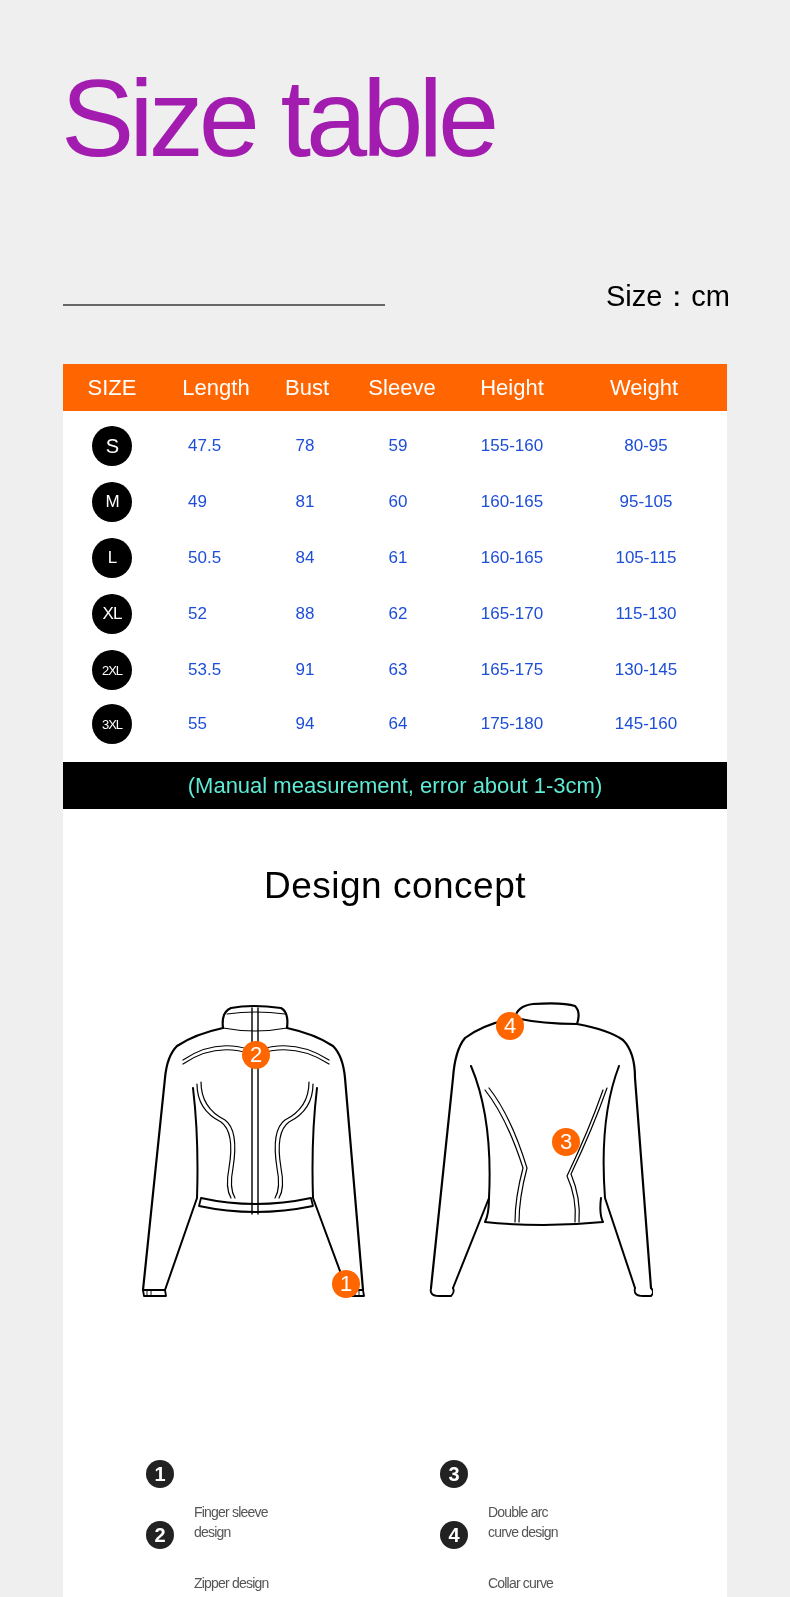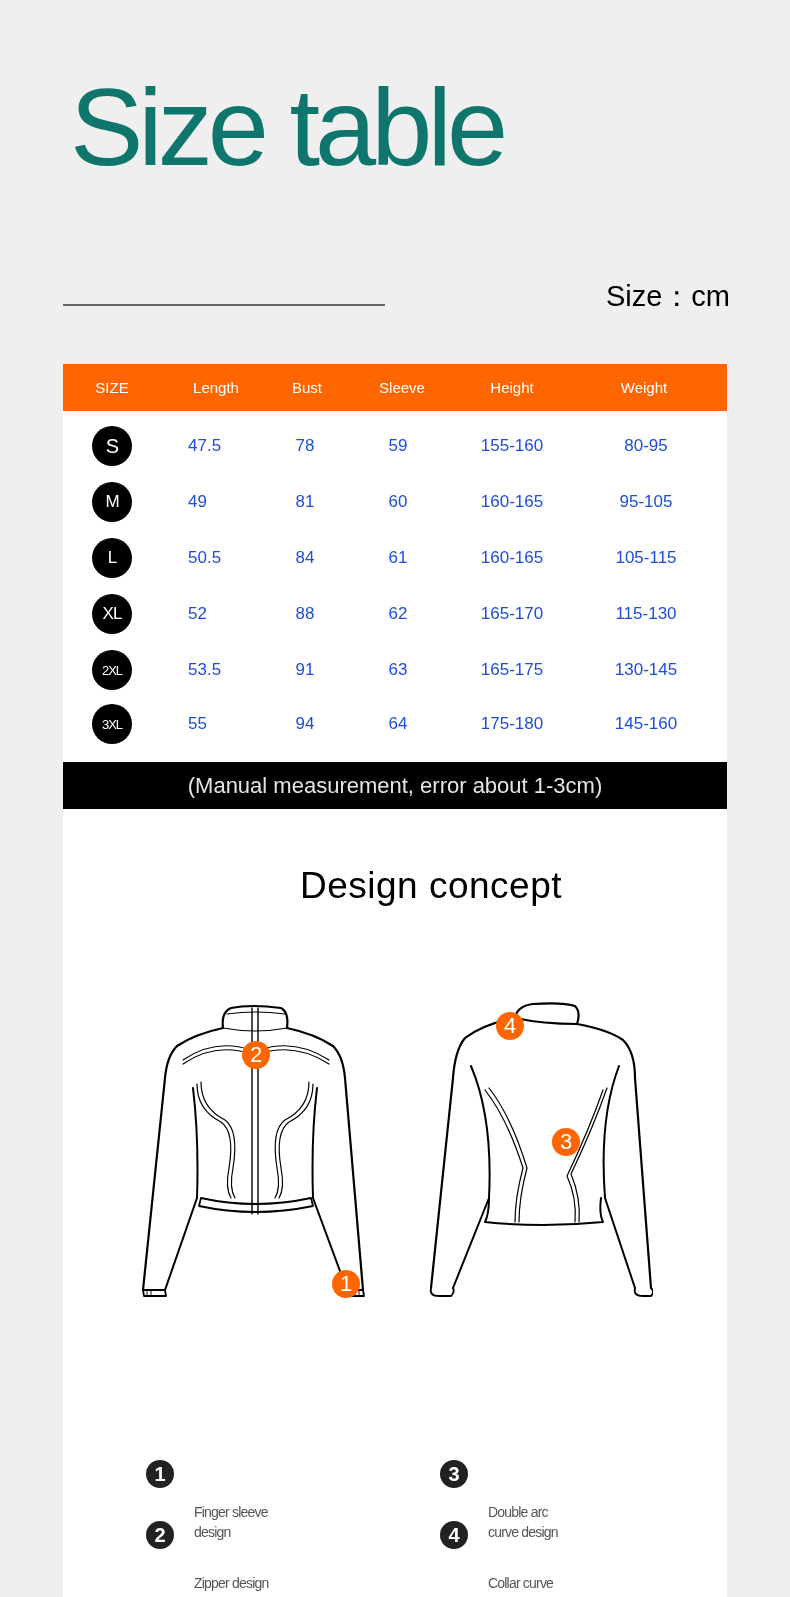--- a/index.html
+++ b/index.html
@@ -16,22 +16,22 @@
     color: #000;
   }
   .title {
     position: absolute;
     left: 58px;
     top: 50px;
     font-size: 110px;
     line-height: 130px;
     letter-spacing: -5px;
     font-weight: normal;
-    margin: 12px;
-    color: #0f766e;
+    margin: 3px;
+    color: #a21caf;
     white-space: nowrap;
   }
   .rule {
     position: absolute;
     left: 63px;
     top: 304px;
     width: 322px;
     height: 2px;
     background: #666;
   }
@@ -53,21 +53,21 @@
     background: #fff;
   }
   .thead {
     position: absolute;
     left: 0;
     top: 0;
     width: 664px;
     height: 47px;
     background: #ff6500;
     color: #fff;
-    font-size: 15px;
+    font-size: 22px;
   }
   .thead span {
     position: absolute;
     top: 0;
     line-height: 47px;
     white-space: nowrap;
     transform: translateX(-50%);
   }
   .row {
     position: absolute;
@@ -102,36 +102,35 @@
     transform: translateX(-50%);
   }
   .cell.left { transform: none; }
   .note {
     position: absolute;
     left: 0;
     top: 398px;
     width: 664px;
     height: 47px;
     background: #000;
-    color: #e5e5e5;
+    color: #5eead4;
     font-size: 22px;
     line-height: 47px;
     text-align: center;
   }
   .concept-title {
     position: absolute;
     left: 0;
     top: 500px;
     width: 664px;
     text-align: center;
     font-size: 37px;
     line-height: 44px;
     color: #000;
     letter-spacing: 0.5px;
-    padding-left: 36px;
   }
   .jacket {
     position: absolute;
   }
   .marker {
     position: absolute;
     width: 28px;
     height: 28px;
     border-radius: 50%;
     background: #ff6600;

